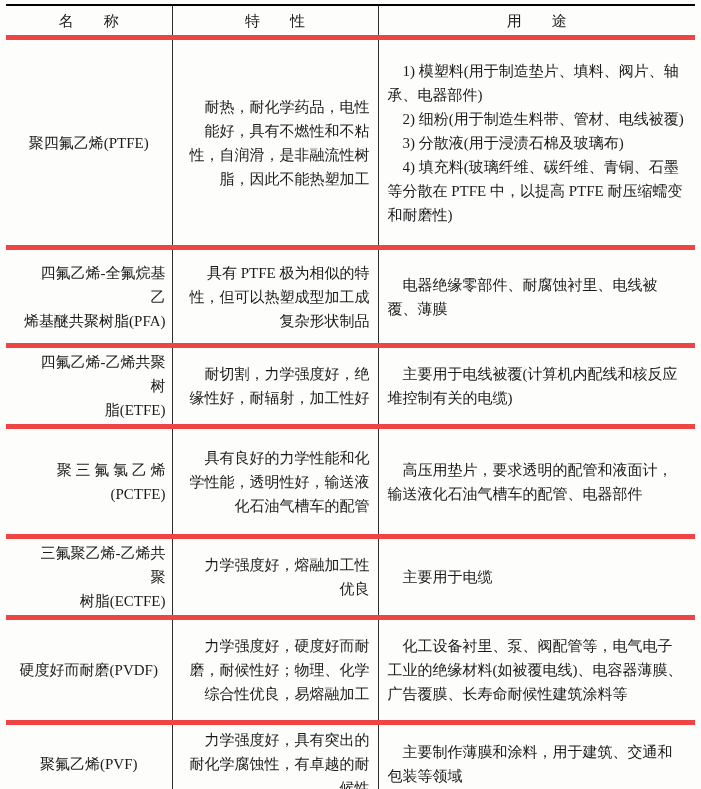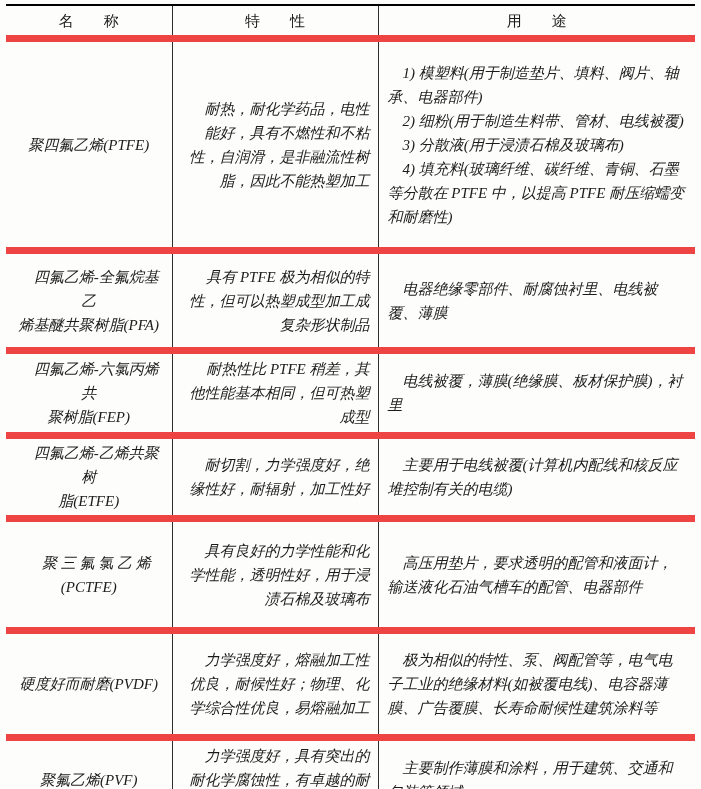--- a/index.html
+++ b/index.html
@@ -24,24 +24,24 @@
   col.c1 { width: 166px; }
   col.c2 { width: 206px; }
   col.c3 { width: 317px; }
   th, td {
     vertical-align: middle;
     white-space: pre-line;
     overflow: hidden;
     font-weight: normal;
   }
   th + th, td + td { border-left: 1px solid #2e2e2e; }
-  tbody td { border-top: 7px solid #ef4444; font-style: italic; }
+  tbody td { border-top: 5px solid #ef4444; }
   tr.hrow th { height: 29px; padding: 0 4px; }
   td.name { text-align: center; padding: 2px 6px; }
-  td.name.ml { text-align: center; }
+  td.name.ml { text-align: right; }
   td.prop { text-align: right; padding: 3px 8px; }
   td.use  { text-align: left; padding: 3px 9px; }
   tr.r1 td { height: 199px; }
   tr.r2 td { height: 87px; }
   tr.r3 td { height: 69px; }
   tr.r4 td { height: 65px; }
   tr.r5 td { height: 99px; }
   tr.r6 td { height: 67px; }
   tr.r7 td { height: 94px; }
   tr.r8 td { height: 66px; }
@@ -71,42 +71,42 @@
 　2) 细粉(用于制造生料带、管材、电线被覆)
 　3) 分散液(用于浸渍石棉及玻璃布)
 　4) 填充料(玻璃纤维、碳纤维、青铜、石墨等分散在 PTFE 中，以提高 PTFE 耐压缩蠕变和耐磨性)</td>
       </tr>
       <tr class="r2">
         <td class="name ml">　四氟乙烯-全氟烷基乙
 烯基醚共聚树脂(PFA)</td>
         <td class="prop">　具有 PTFE 极为相似的特性，但可以热塑成型加工成复杂形状制品</td>
         <td class="use">　电器绝缘零部件、耐腐蚀衬里、电线被覆、薄膜</td>
       </tr>
-      <tr class="r3">
-        <td class="name ml">　四氟乙烯-六氯丙烯共
-聚树脂(FEP)</td>
-        <td class="prop">　耐热性比 PTFE 稍差，其他性能基本相同，但可热塑成型</td>
-        <td class="use">　电线被覆，薄膜(绝缘膜、板材保护膜)，衬里</td>
-      </tr>
       <tr class="r4">
         <td class="name ml">　四氟乙烯-乙烯共聚树
 脂(ETFE)</td>
         <td class="prop">　耐切割，力学强度好，绝缘性好，耐辐射，加工性好</td>
         <td class="use">　主要用于电线被覆(计算机内配线和核反应堆控制有关的电缆)</td>
       </tr>
       <tr class="r5">
         <td class="name ml">　聚 三 氟 氯 乙 烯
 (PCTFE)</td>
-        <td class="prop">　具有良好的力学性能和化学性能，透明性好，用于浸渍石棉及玻璃布</td>
+        <td class="prop">　具有良好的力学性能和化学性能，透明性好，输送液化石油气槽车的配管</td>
         <td class="use">　高压用垫片，要求透明的配管和液面计，输送液化石油气槽车的配管、电器部件</td>
+      </tr>
+      <tr class="r6">
+        <td class="name ml">　三氟聚乙烯-乙烯共聚
+树脂(ECTFE)</td>
+        <td class="prop">　力学强度好，熔融加工性优良</td>
+        <td class="use">　主要用于电缆</td>
       </tr>
       <tr class="r7">
         <td class="name">硬度好而耐磨(PVDF)</td>
-        <td class="prop">　力学强度好，熔融加工性优良，耐候性好；物理、化学综合性优良，易熔融加工</td>
-        <td class="use">　极为相似的特性、泵、阀配管等，电气电子工业的绝缘材料(如被覆电线)、电容器薄膜、广告覆膜、长寿命耐候性建筑涂料等</td>
+        <td class="prop">　力学强度好，硬度好而耐磨，耐候性好；物理、化学综合性优良，易熔融加工</td>
+        <td class="use">　化工设备衬里、泵、阀配管等，电气电子工业的绝缘材料(如被覆电线)、电容器薄膜、广告覆膜、长寿命耐候性建筑涂料等</td>
       </tr>
       <tr class="r8">
         <td class="name">聚氟乙烯(PVF)</td>
         <td class="prop">　力学强度好，具有突出的耐化学腐蚀性，有卓越的耐候性</td>
         <td class="use">　主要制作薄膜和涂料，用于建筑、交通和包装等领域</td>
       </tr>
     </tbody>
   </table>
 </div>
 

